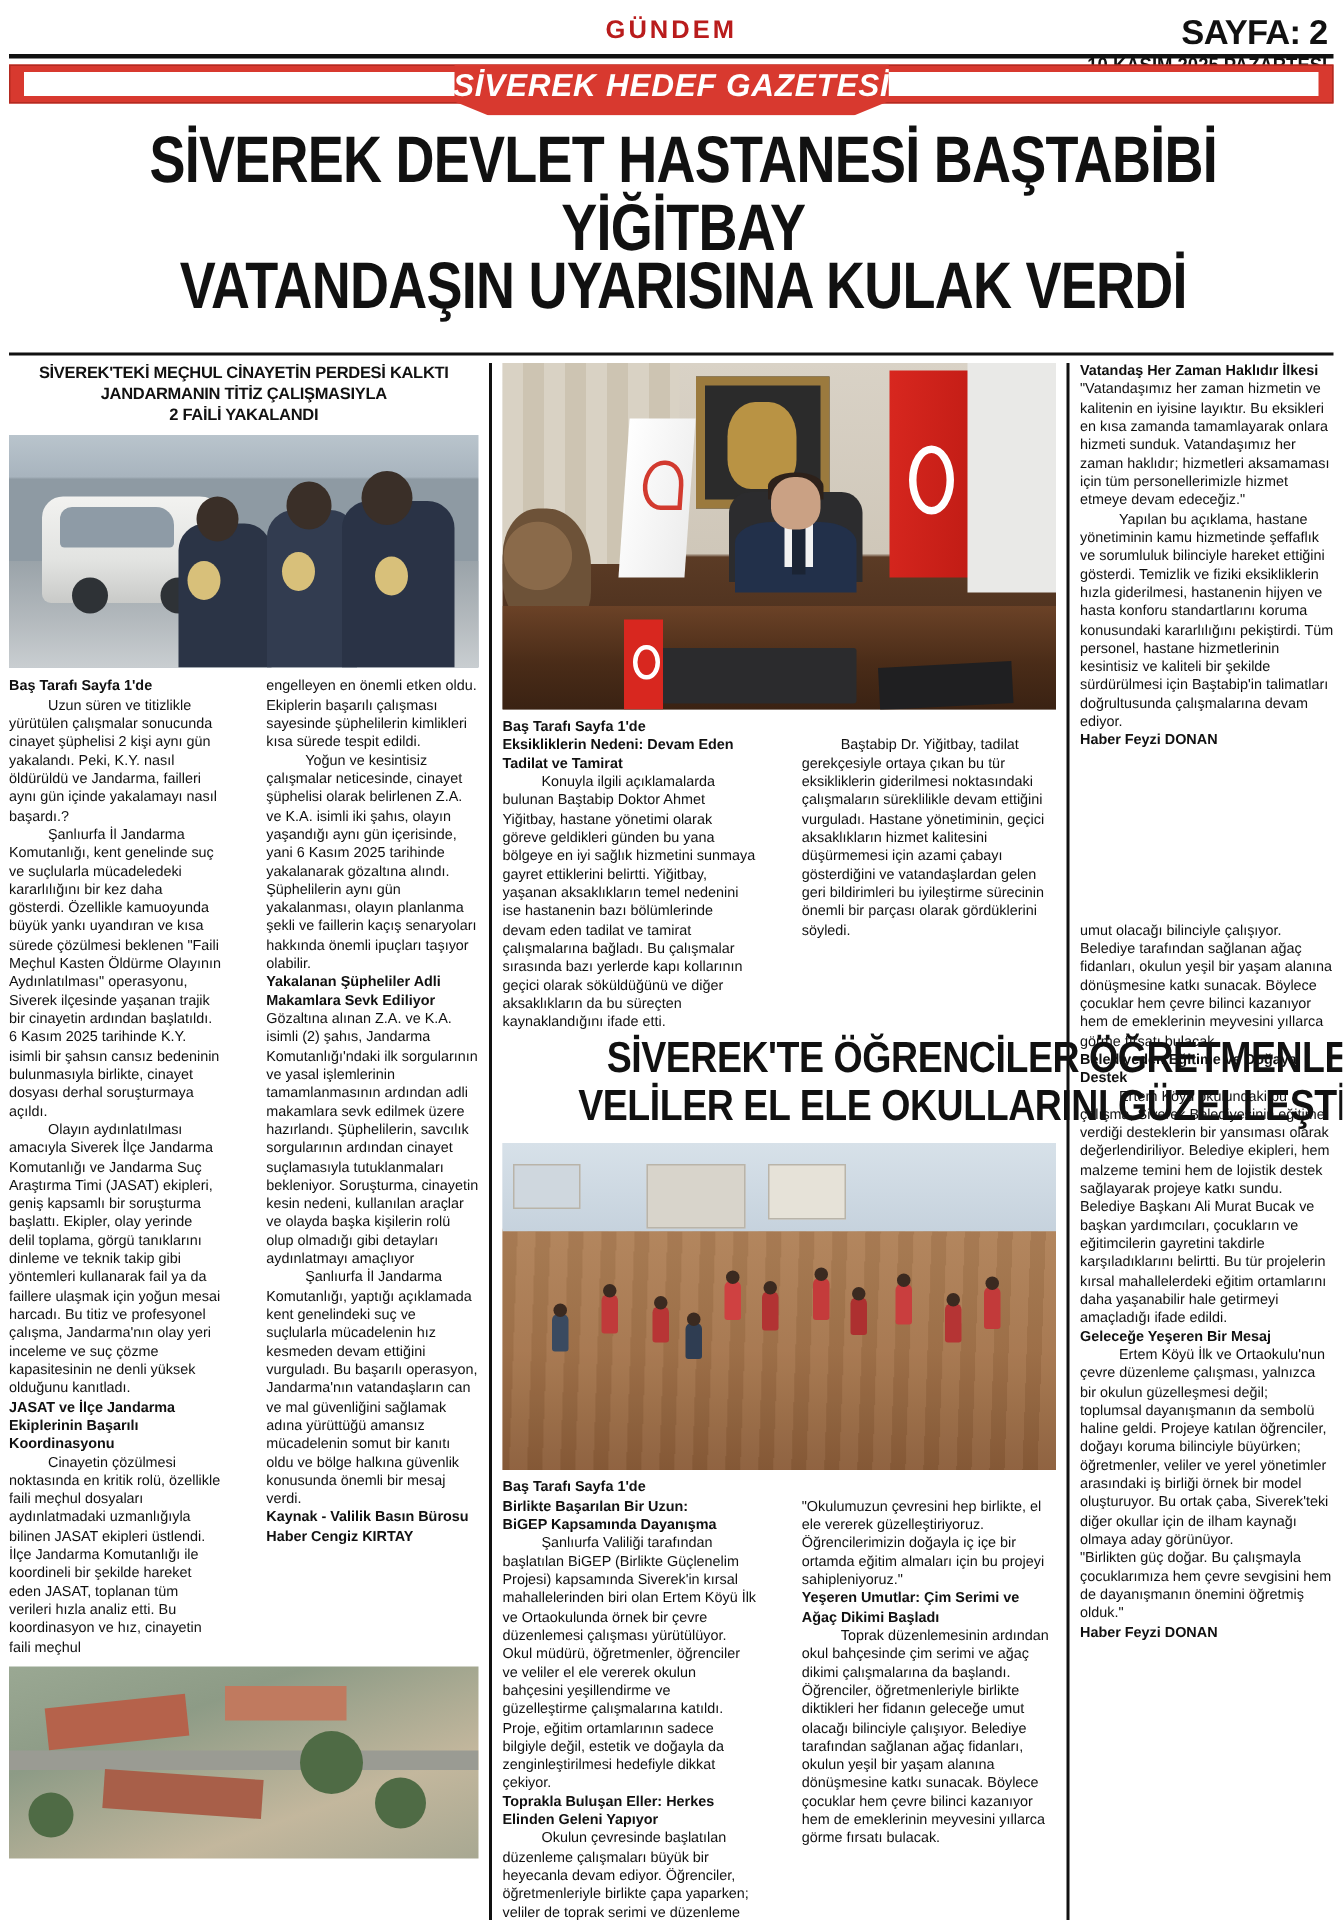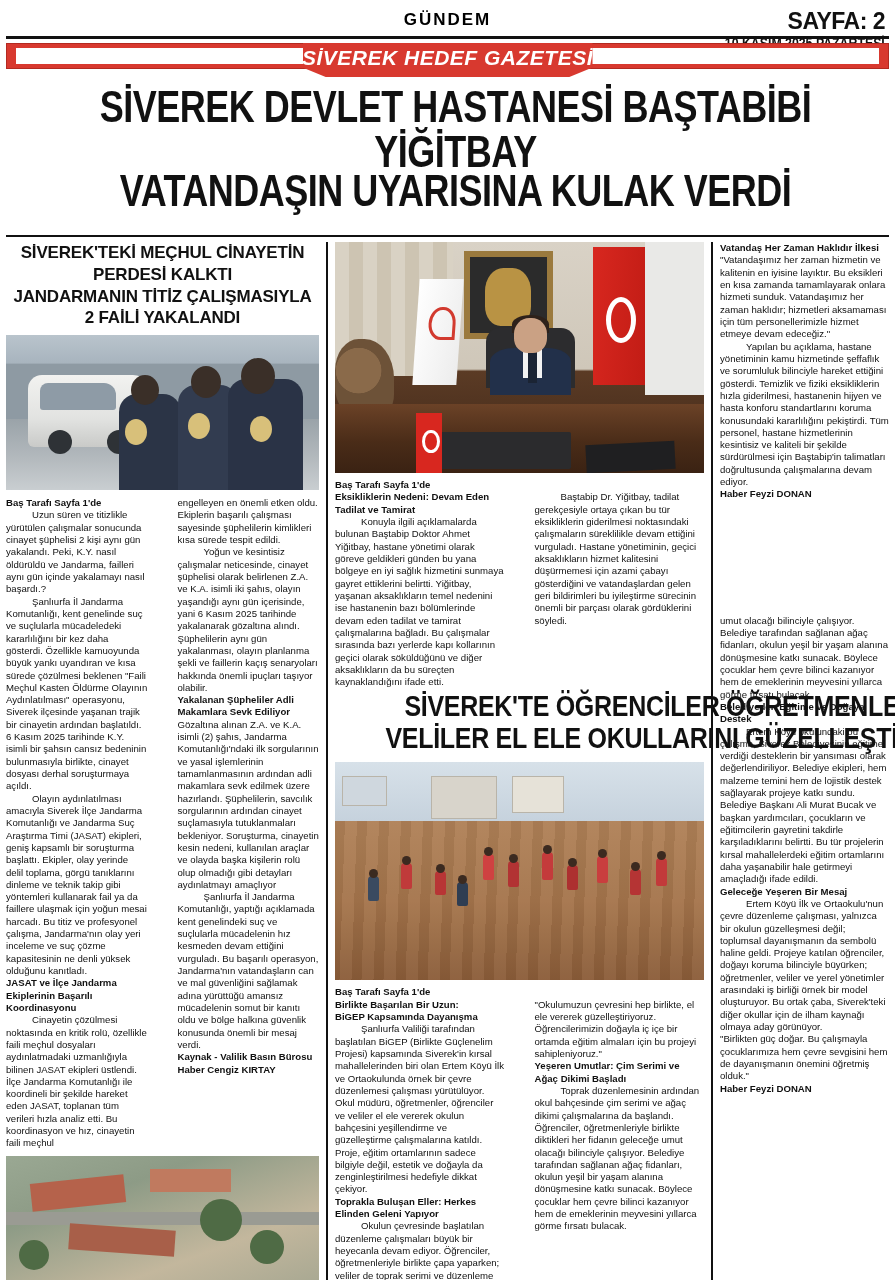--- a/index.html
+++ b/index.html
@@ -29,21 +29,21 @@
   .masthead-page {
     font-weight: bold;
     font-size: 23px;
     letter-spacing: -0.5px;
     color: #111;
   }
   .masthead-section {
     font-weight: bold;
     font-size: 17px;
     letter-spacing: 2px;
-    color: #000000;
+    color: #b91c1c;
     position: absolute;
     left: 0; right: 0;
     text-align: center;
     top: 10px;
   }
   .masthead-date {
     font-weight: bold;
     font-size: 14px;
     color: #111;
     transform: scaleX(0.88);
@@ -133,21 +133,21 @@
     margin-top: 5px;
   }
   .col-left  { width: 322px; padding-right: 7px; border-right: 2px solid #111; }
   .col-mid   { width: 385px; padding: 0 7px; border-right: 2px solid #111; }
   .col-right { width: 176px; padding-left: 7px; }
 
   
   .sub-headline {
     text-align: center;
     font-weight: bold;
-    font-size: 17px;
+    font-size: 11px;
     line-height: 1.28;
     color: #111;
     letter-spacing: -0.2px;
     padding: 0 2px 6px 2px;
   }
 
   
   .photo { position: relative; overflow: hidden; background: #7a7a7a; }
   .photo-jandarma {
     width: 100%;

